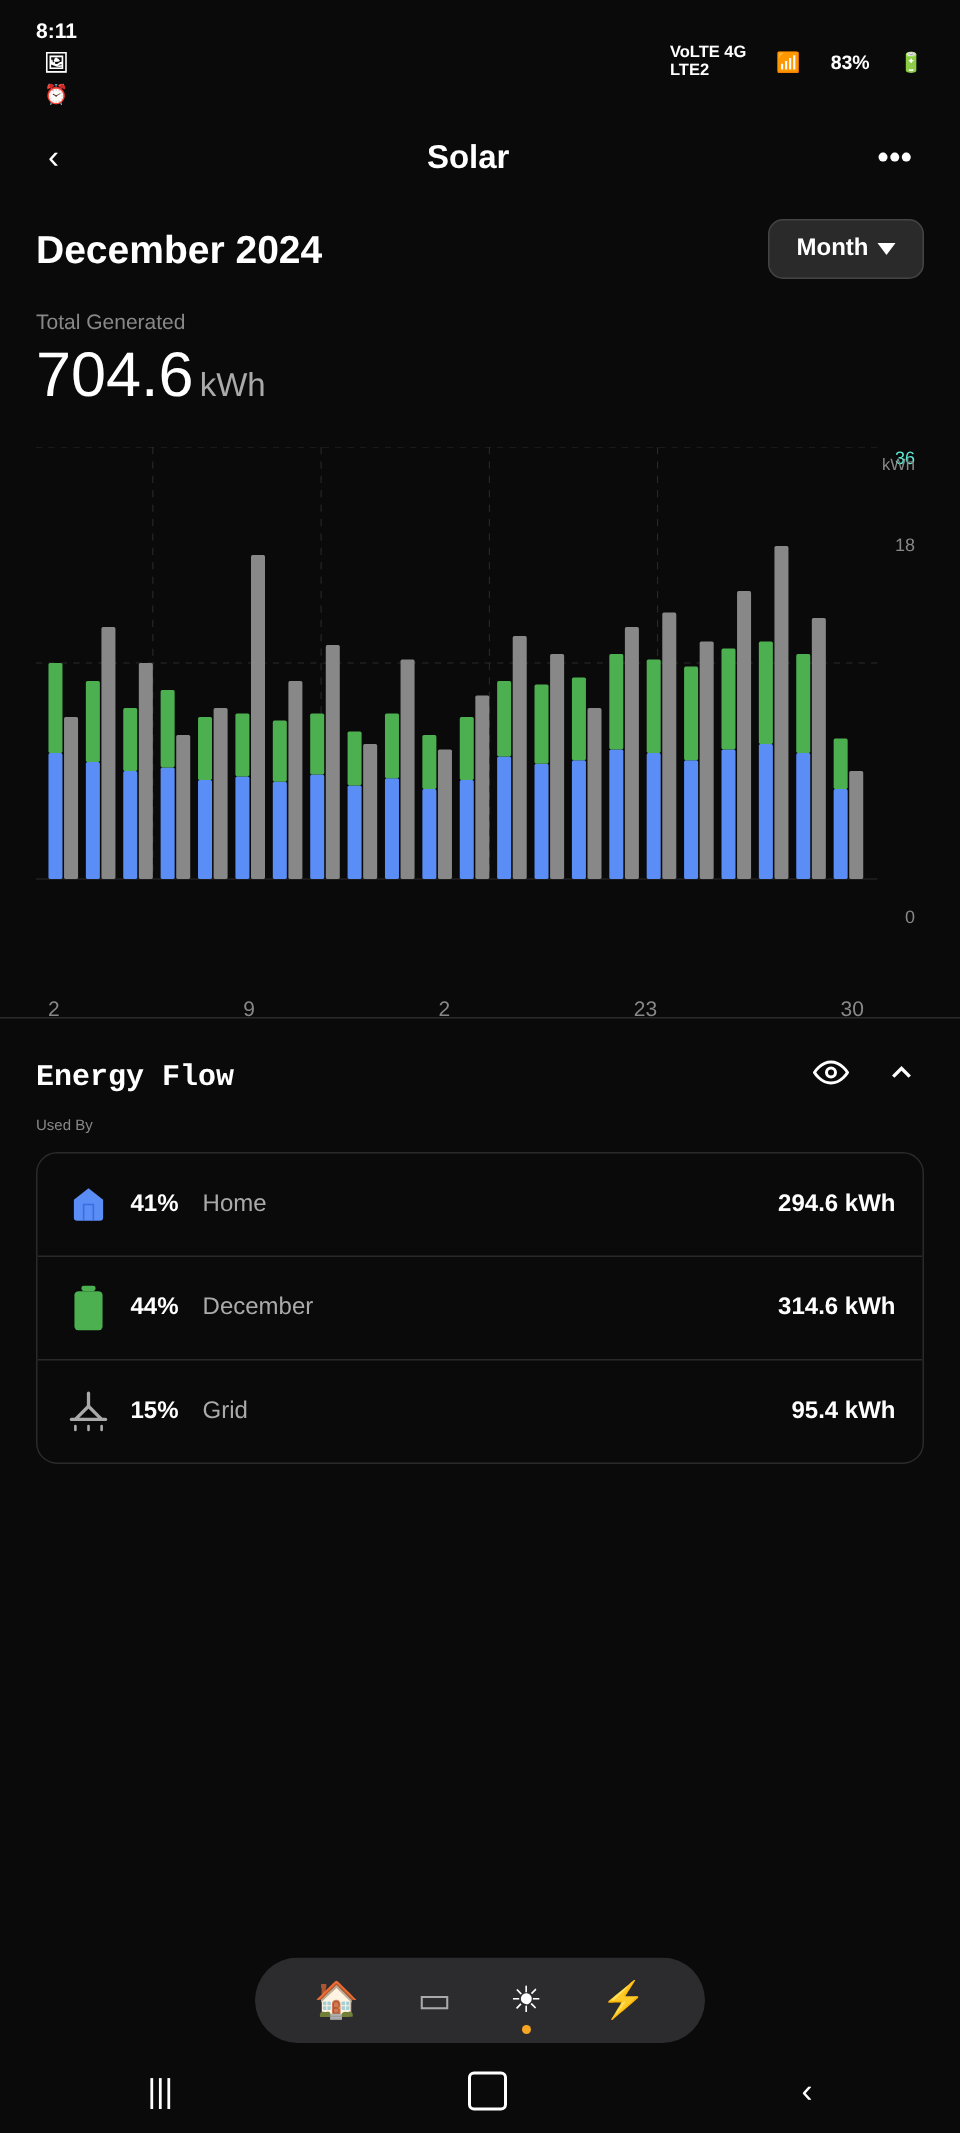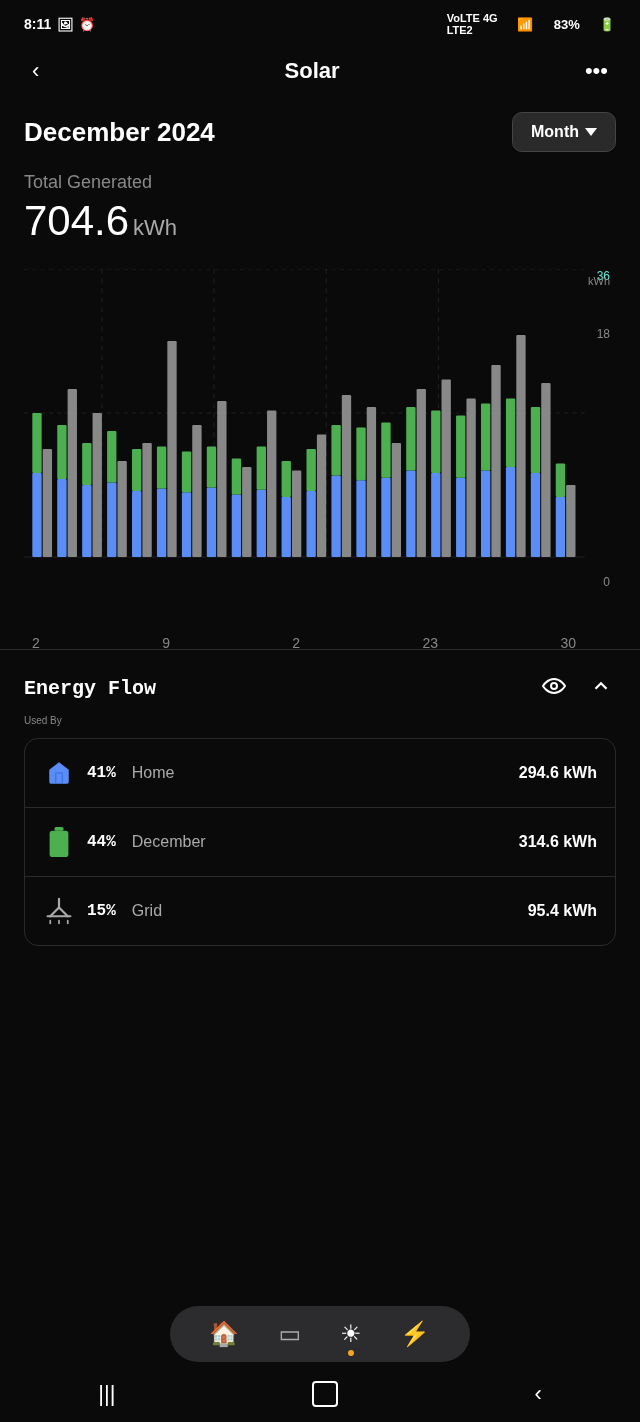--- a/index.html
+++ b/index.html
@@ -15,21 +15,21 @@
 
     
     .status-bar {
       display: flex;
       justify-content: space-between;
       align-items: center;
       padding: 12px 24px 8px;
       font-size: 14px;
       font-weight: 600;
     }
-    .status-left { display: flex; align-items: center; gap: 6px; }
+    .status-left { display: flex; align-items: center; gap: 6px; flex-direction: column; }
     .status-right { display: flex; align-items: center; gap: 20px; font-size: 13px; }
 
     
     .top-nav {
       display: flex;
       align-items: center;
       justify-content: space-between;
       padding: 10px 24px 16px;
     }
     .nav-title {
@@ -77,21 +77,21 @@
       border-right: 6px solid transparent;
       border-top: 8px solid #fff;
       display: inline-block;
     }
 
     
     .total-section {
       padding: 16px 24px 8px;
     }
     .total-label {
-      font-size: 18px;
+      font-size: 14px;
       color: #888;
       margin-bottom: 4px;
     }
     .total-value {
       font-size: 42px;
       font-weight: 300;
       color: #fff;
     }
     .total-value span.unit {
       font-size: 22px;
@@ -203,21 +203,20 @@
       height: 32px;
       display: flex;
       align-items: center;
       justify-content: center;
       font-size: 22px;
     }
     .energy-item-pct {
       font-size: 16px;
       font-weight: 700;
       color: #fff;
-      font-family: Liberation Mono, monospace;
     }
     .energy-item-name {
       font-size: 16px;
       color: #aaa;
       margin-left: 4px;
     }
     .energy-item-value {
       font-size: 16px;
       font-weight: 600;
       color: #fff;

